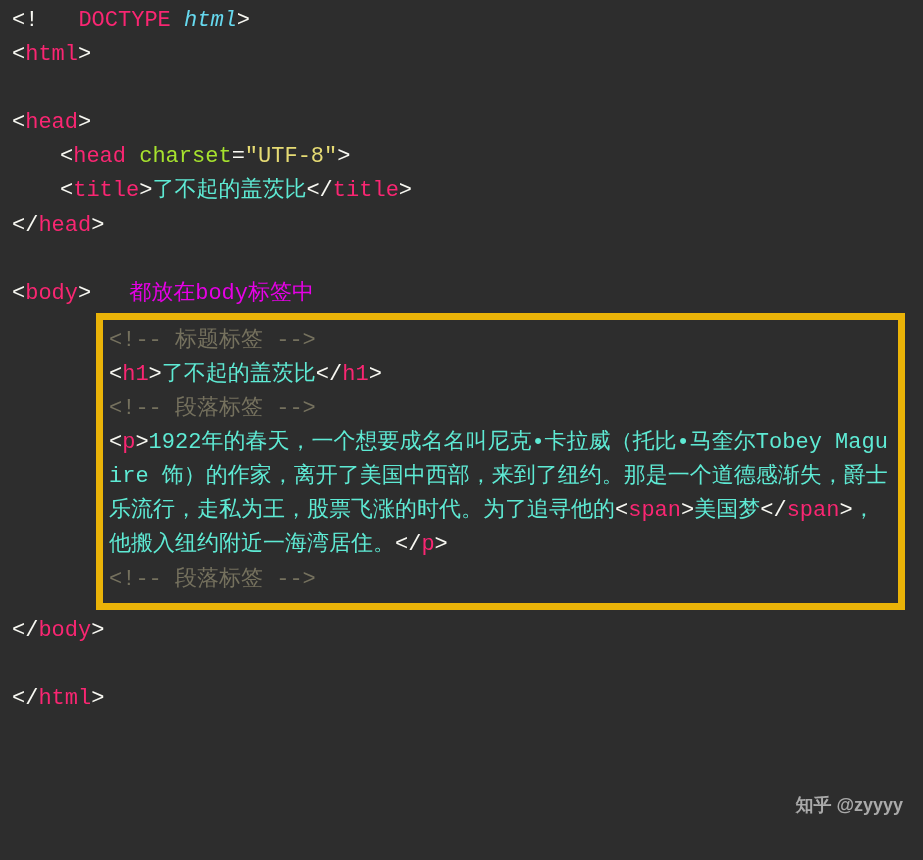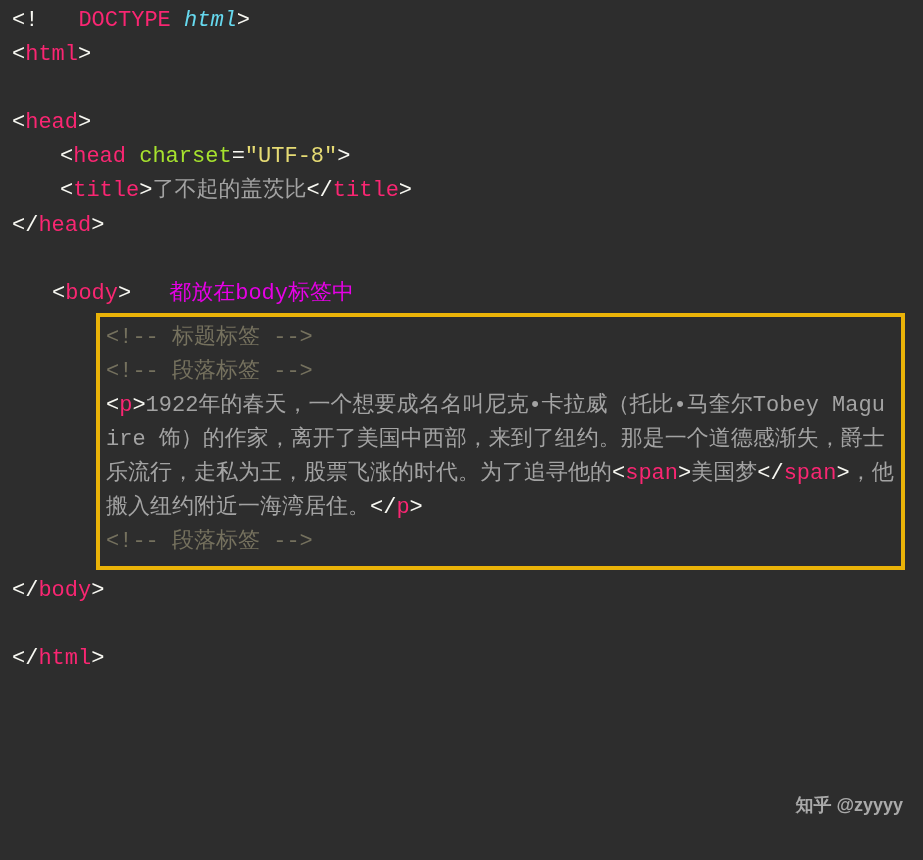--- a/index.html
+++ b/index.html
@@ -15,45 +15,45 @@
     position: relative;
   }
   .line { white-space: pre-wrap; word-break: break-all; }
   .indent1 { padding-left: 48px; }
   .bracket { color: #f8f8f2; }
   .tag { color: #f92672; }
   .doctype { color: #f92672; margin-left: 40px; }
   .doctype-kw { color: #66d9ef; font-style: italic; }
   .attr-name { color: #a6e22e; }
   .attr-val { color: #e6db74; }
-  .text { color: #a3a3a3; }
+  .text { color: #5eead4; }
   .comment { color: #75715e; }
   .annotation {
     color: #e600e6;
     font-weight: normal;
   }
   .body-box {
-    border: 4px solid #eab308;
+    border: 7px solid #eab308;
     margin-left: 84px;
     margin-right: 6px;
     padding: 4px 6px 6px 6px;
     margin-top: 2px;
     margin-bottom: 4px;
   }
   .watermark {
     position: absolute;
     bottom: 40px;
     right: 20px;
     color: #aaa;
     font-size: 18px;
     font-family: sans-serif;
     font-weight: bold;
   }
   .body-open { display: inline; }
-  .body-row { display: flex; align-items: baseline; margin-left: 40px; }
+  .body-row { display: flex; align-items: baseline; }
 </style>
 </head>
 <body>
 
 <div class="line"><span class="bracket">&lt;!</span><span class="doctype">DOCTYPE</span><span class="doctype-kw"> html</span><span class="bracket">&gt;</span></div>
 
 <div class="line"><span class="bracket">&lt;</span><span class="tag">html</span><span class="bracket">&gt;</span></div>
 
 <div class="line">&nbsp;</div>
 
@@ -68,20 +68,21 @@
 <div class="line">&nbsp;</div>
 
 <div class="body-row">
   <div class="line body-open"><span class="bracket">&lt;</span><span class="tag">body</span><span class="bracket">&gt;</span></div>
   <span style="width:38px;display:inline-block;"></span>
   <span class="annotation">都放在body标签中</span>
 </div>
 
 <div class="body-box">
   <div class="line comment">&lt;!-- 标题标签 --&gt;</div>
+  <div class="line"><span class="bracket">&lt;</span><span class="tag">h1</span><span class="bracket">&gt;</span><span class="text">了不起的盖茨比</span><span class="bracket">&lt;/</span><span class="tag">h1</span><span class="bracket">&gt;</span></div>
 
   <div class="line comment">&lt;!-- 段落标签 --&gt;</div>
   <div class="line"><span class="bracket">&lt;</span><span class="tag">p</span><span class="bracket">&gt;</span><span class="text">1922年的春天，一个想要成名名叫尼克•卡拉威（托比•马奎尔Tobey Maguire 饰）的作家，离开了美国中西部，来到了纽约。那是一个道德感渐失，爵士乐流行，走私为王，股票飞涨的时代。为了追寻他的</span><span class="bracket">&lt;</span><span class="tag">span</span><span class="bracket">&gt;</span><span class="text">美国梦</span><span class="bracket">&lt;/</span><span class="tag">span</span><span class="bracket">&gt;</span><span class="text">，他搬入纽约附近一海湾居住。</span><span class="bracket">&lt;/</span><span class="tag">p</span><span class="bracket">&gt;</span></div>
 
   <div class="line comment">&lt;!-- 段落标签 --&gt;</div>
 </div>
 
 <div class="line"><span class="bracket">&lt;/</span><span class="tag">body</span><span class="bracket">&gt;</span></div>
 
 <div class="line">&nbsp;</div>

